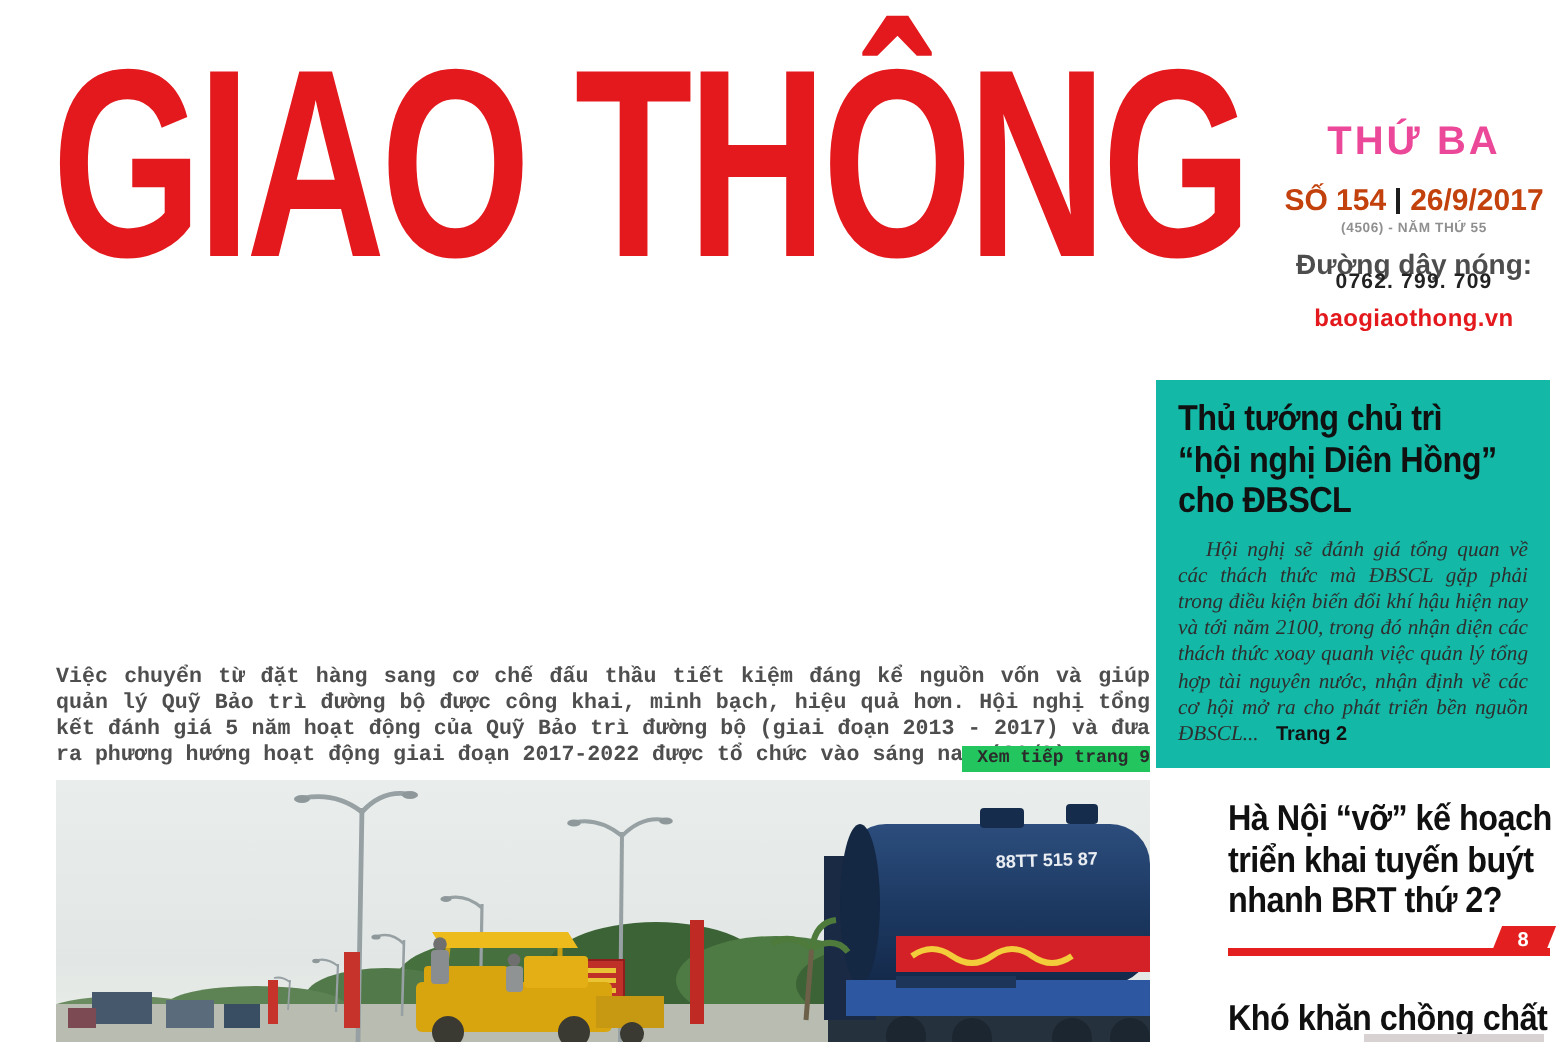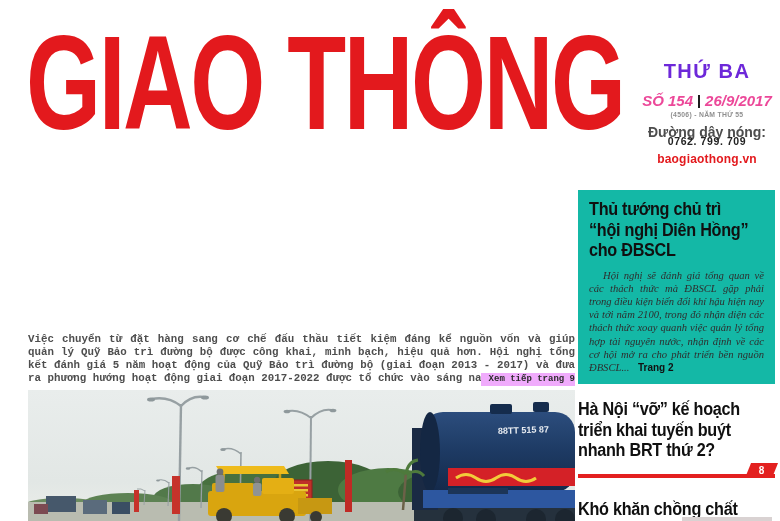--- a/index.html
+++ b/index.html
@@ -21,22 +21,22 @@
     background:#8d8d8d; overflow:hidden;
   }
   .tagline-strip span {
     display:block; color:#ffffff; font-size:8.6px; font-weight:bold;
     line-height:17px; padding-left:5px; white-space:nowrap; letter-spacing:0.1px;
     transform:scaleX(0.97); transform-origin:left center;
   }
 
   
   .hdr-right { position:absolute; left:638px; top:0; width:138px; height:178px; text-align:center; }
-  .weekday { position:absolute; left:0; right:0; top:60px; color:#6d28d9; font-size:20px; font-weight:bold; letter-spacing:1.5px; }
-  .issue-line { position:absolute; left:0; right:0; top:92px; font-size:15px; color:#ec4899; white-space:nowrap;font-style:italic; }
+  .weekday { position:absolute; left:0; right:0; top:60px; color:#ec4899; font-size:20px; font-weight:bold; letter-spacing:1.5px; }
+  .issue-line { position:absolute; left:0; right:0; top:92px; font-size:15px; color:#c2410c; white-space:nowrap; }
   .issue-line .issue { font-weight:bold; }
   .issue-line .vbar { display:inline-block; width:2px; height:13px; background:#1d1d1d; margin:0 5px -2px 5px; }
   .issue-line .date { font-weight:bold; }
   .issue-note { position:absolute; left:0; right:0; top:111px; font-size:6.8px; color:#8f8f8f; font-weight:bold; letter-spacing:0.3px; }
   .hotline-label { position:absolute; left:0; right:0; top:124px; font-size:14px; color:#4d4d4d; font-weight:bold; }
   .hotline-number { position:absolute; left:0; right:0; top:135px; font-size:10.5px; color:#222; font-weight:bold; letter-spacing:0.6px; }
   .website { position:absolute; left:0; right:0; top:152px; font-size:12px; color:#e3191d; font-weight:bold; letter-spacing:0.2px; }
 
   
   .headline { position:absolute; left:27px; top:186px; }
@@ -45,40 +45,40 @@
     letter-spacing:-1.5px; white-space:nowrap;
     transform:scaleX(0.80); transform-origin:left top;
   }
   .lede {
     position:absolute; left:28px; top:333px; width:547px; height:52px;
     font-size:10.8px; line-height:13px; font-weight:bold; color:#4e4e4e;
     text-align:justify;
     font-family:Liberation Mono, monospace;
   }
   .continuation {
-    position:absolute; right:0; bottom:-1px; background:#f0abfc; padding-left:8px;
+    position:absolute; right:0; bottom:-1px; background:#22c55e; padding-left:8px;
     font-size:9px; font-weight:bold; color:#2b2b2b;
   }
 
   
   .photo { position:absolute; left:28px; top:390px; width:547px; height:131px; overflow:hidden; background:#e8ecec; }
   .photo svg { display:block; }
 
   
   .sidebar { position:absolute; left:578px; top:190px; width:197px; }
   .feature-box { background:#14b8a6; padding:9px 11px 10px 11px; min-height:180px; }
   .s-title { transform:scaleX(0.90); transform-origin:left top; width:218px; }
   .s-title-line { font-size:18px; line-height:20.5px; font-weight:bold; color:#101010; letter-spacing:-0.3px; white-space:nowrap; }
   .feature-summary {
     margin-top:8px; font-family:"Liberation Serif", serif; font-style:italic;
     font-size:10.6px; line-height:13.2px; color:#2e2e2e; text-align:justify; text-indent:14px;
   }
   .page-ref { font-weight:bold; font-family:"Liberation Sans", sans-serif; font-style:normal; font-size:10px; margin-left:6px; color:#111; }
 
-  .side-item { position:relative; }
+  .side-item { position:relative;margin-left:36px; }
   .side-item.brt { margin-top:15px; }
   .side-item.merkel { margin-top:19px; }
   .red-rule-wrap { position:relative; height:17px; margin-top:2px; }
   .red-rule { position:absolute; left:0; right:0; bottom:2px; height:3.5px; background:#e3201f; }
   .page-badge {
     position:absolute; right:3px; bottom:2px; width:27px; height:15px;
     background:#e3201f; transform:skewX(-22deg); transform-origin:right bottom;
   }
   .page-badge span {
     display:block; transform:skewX(22deg); color:#fff; font-size:10px; font-weight:bold;

